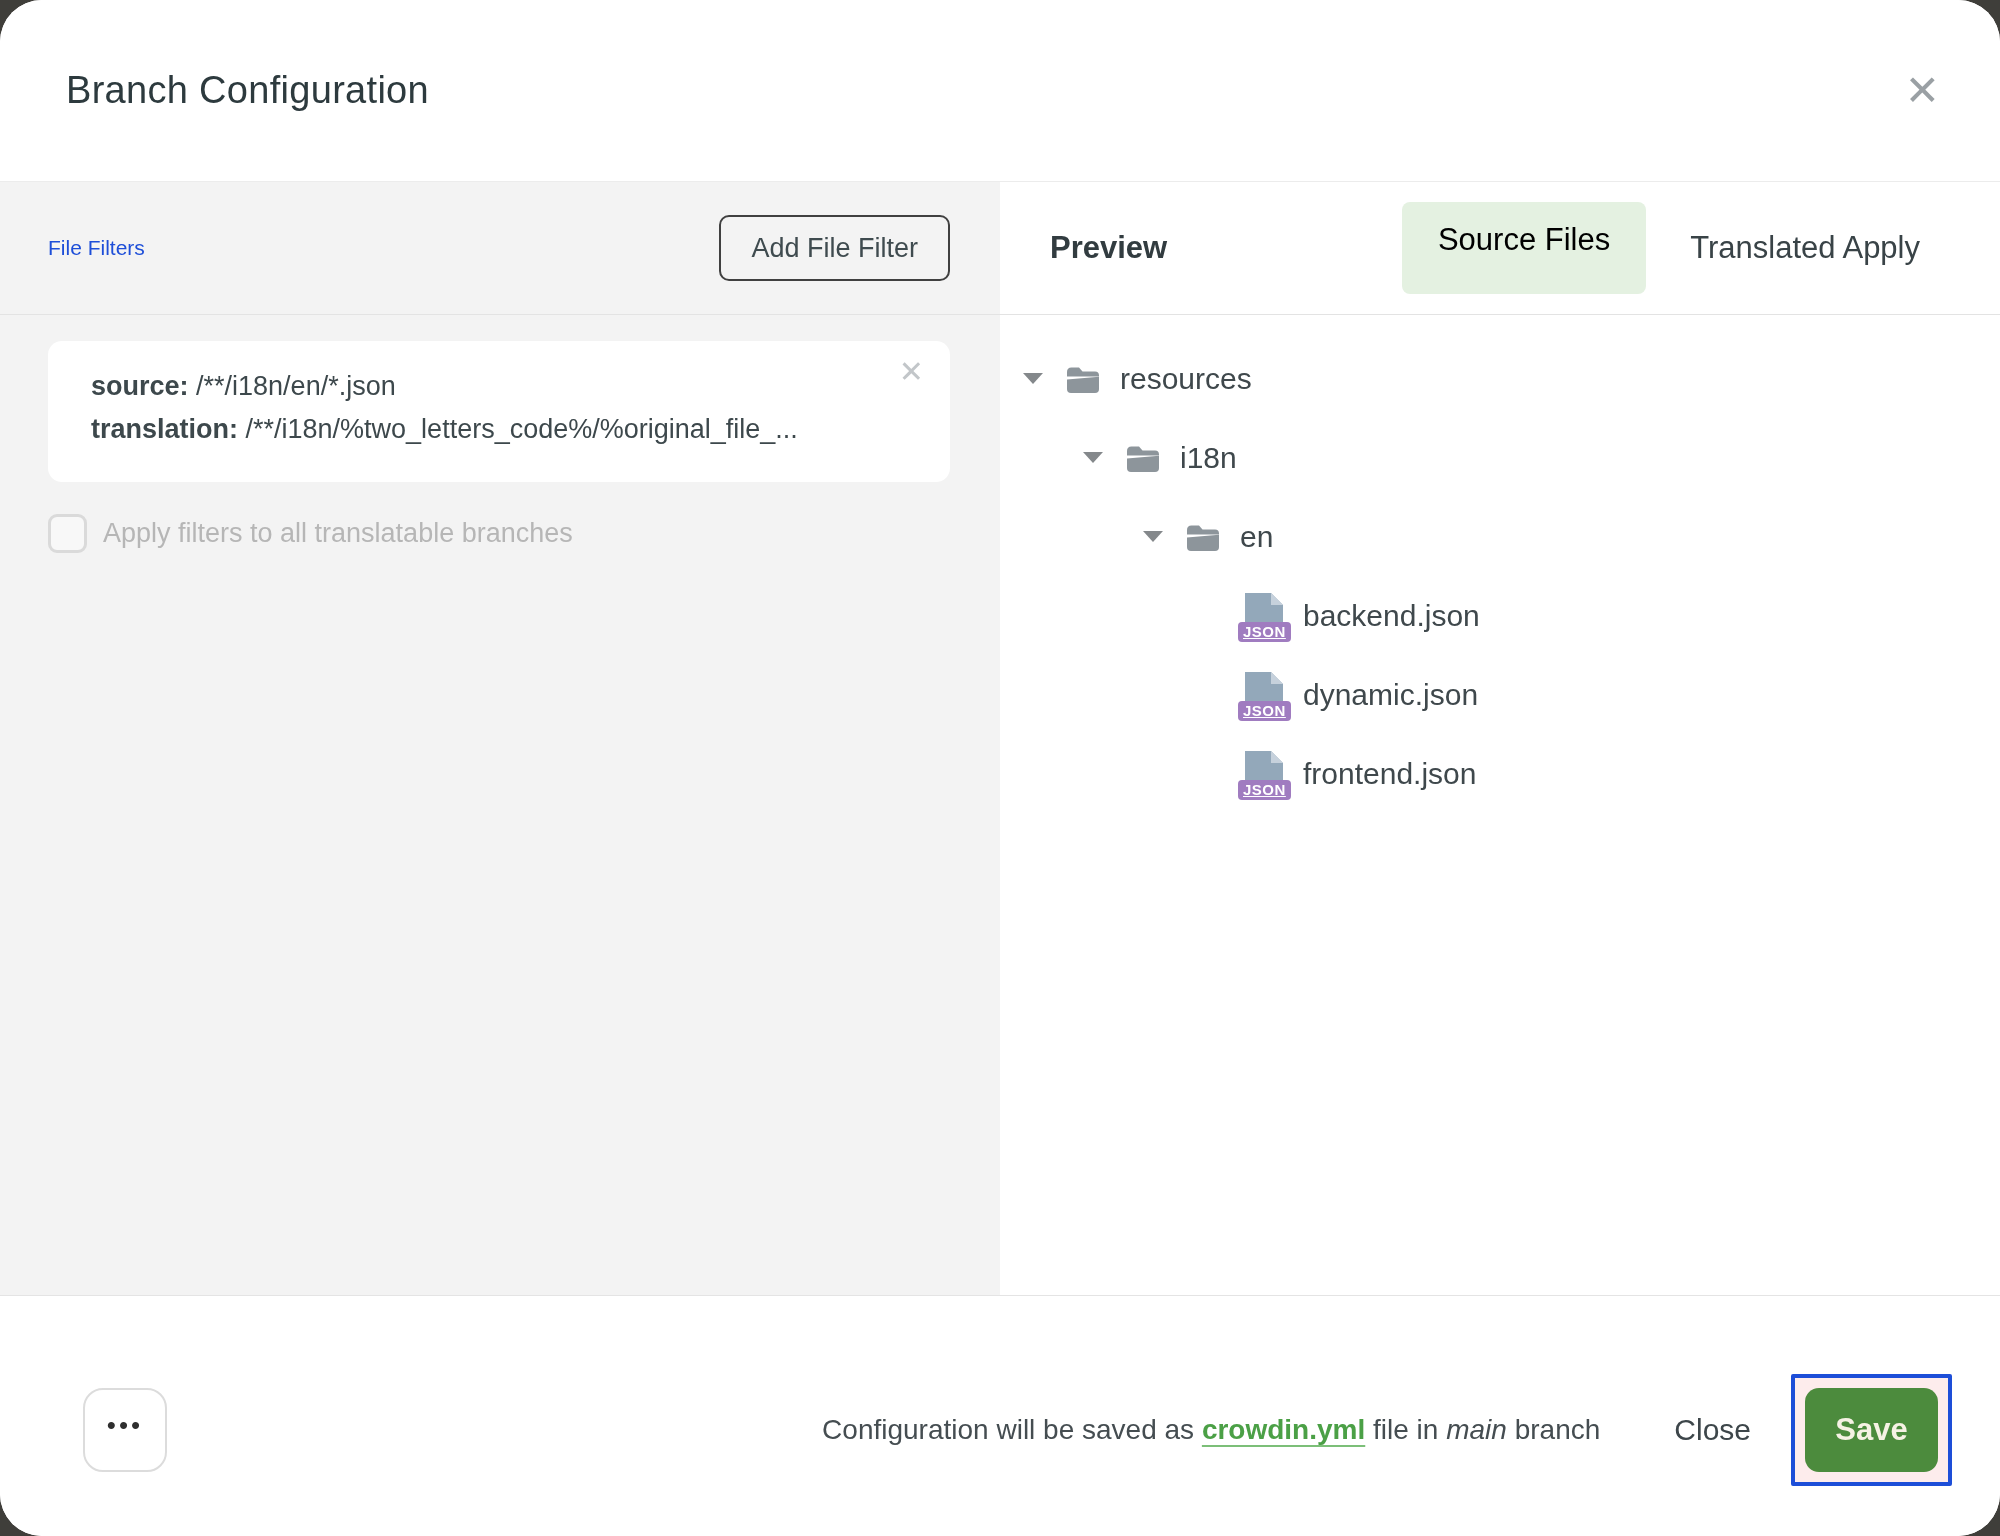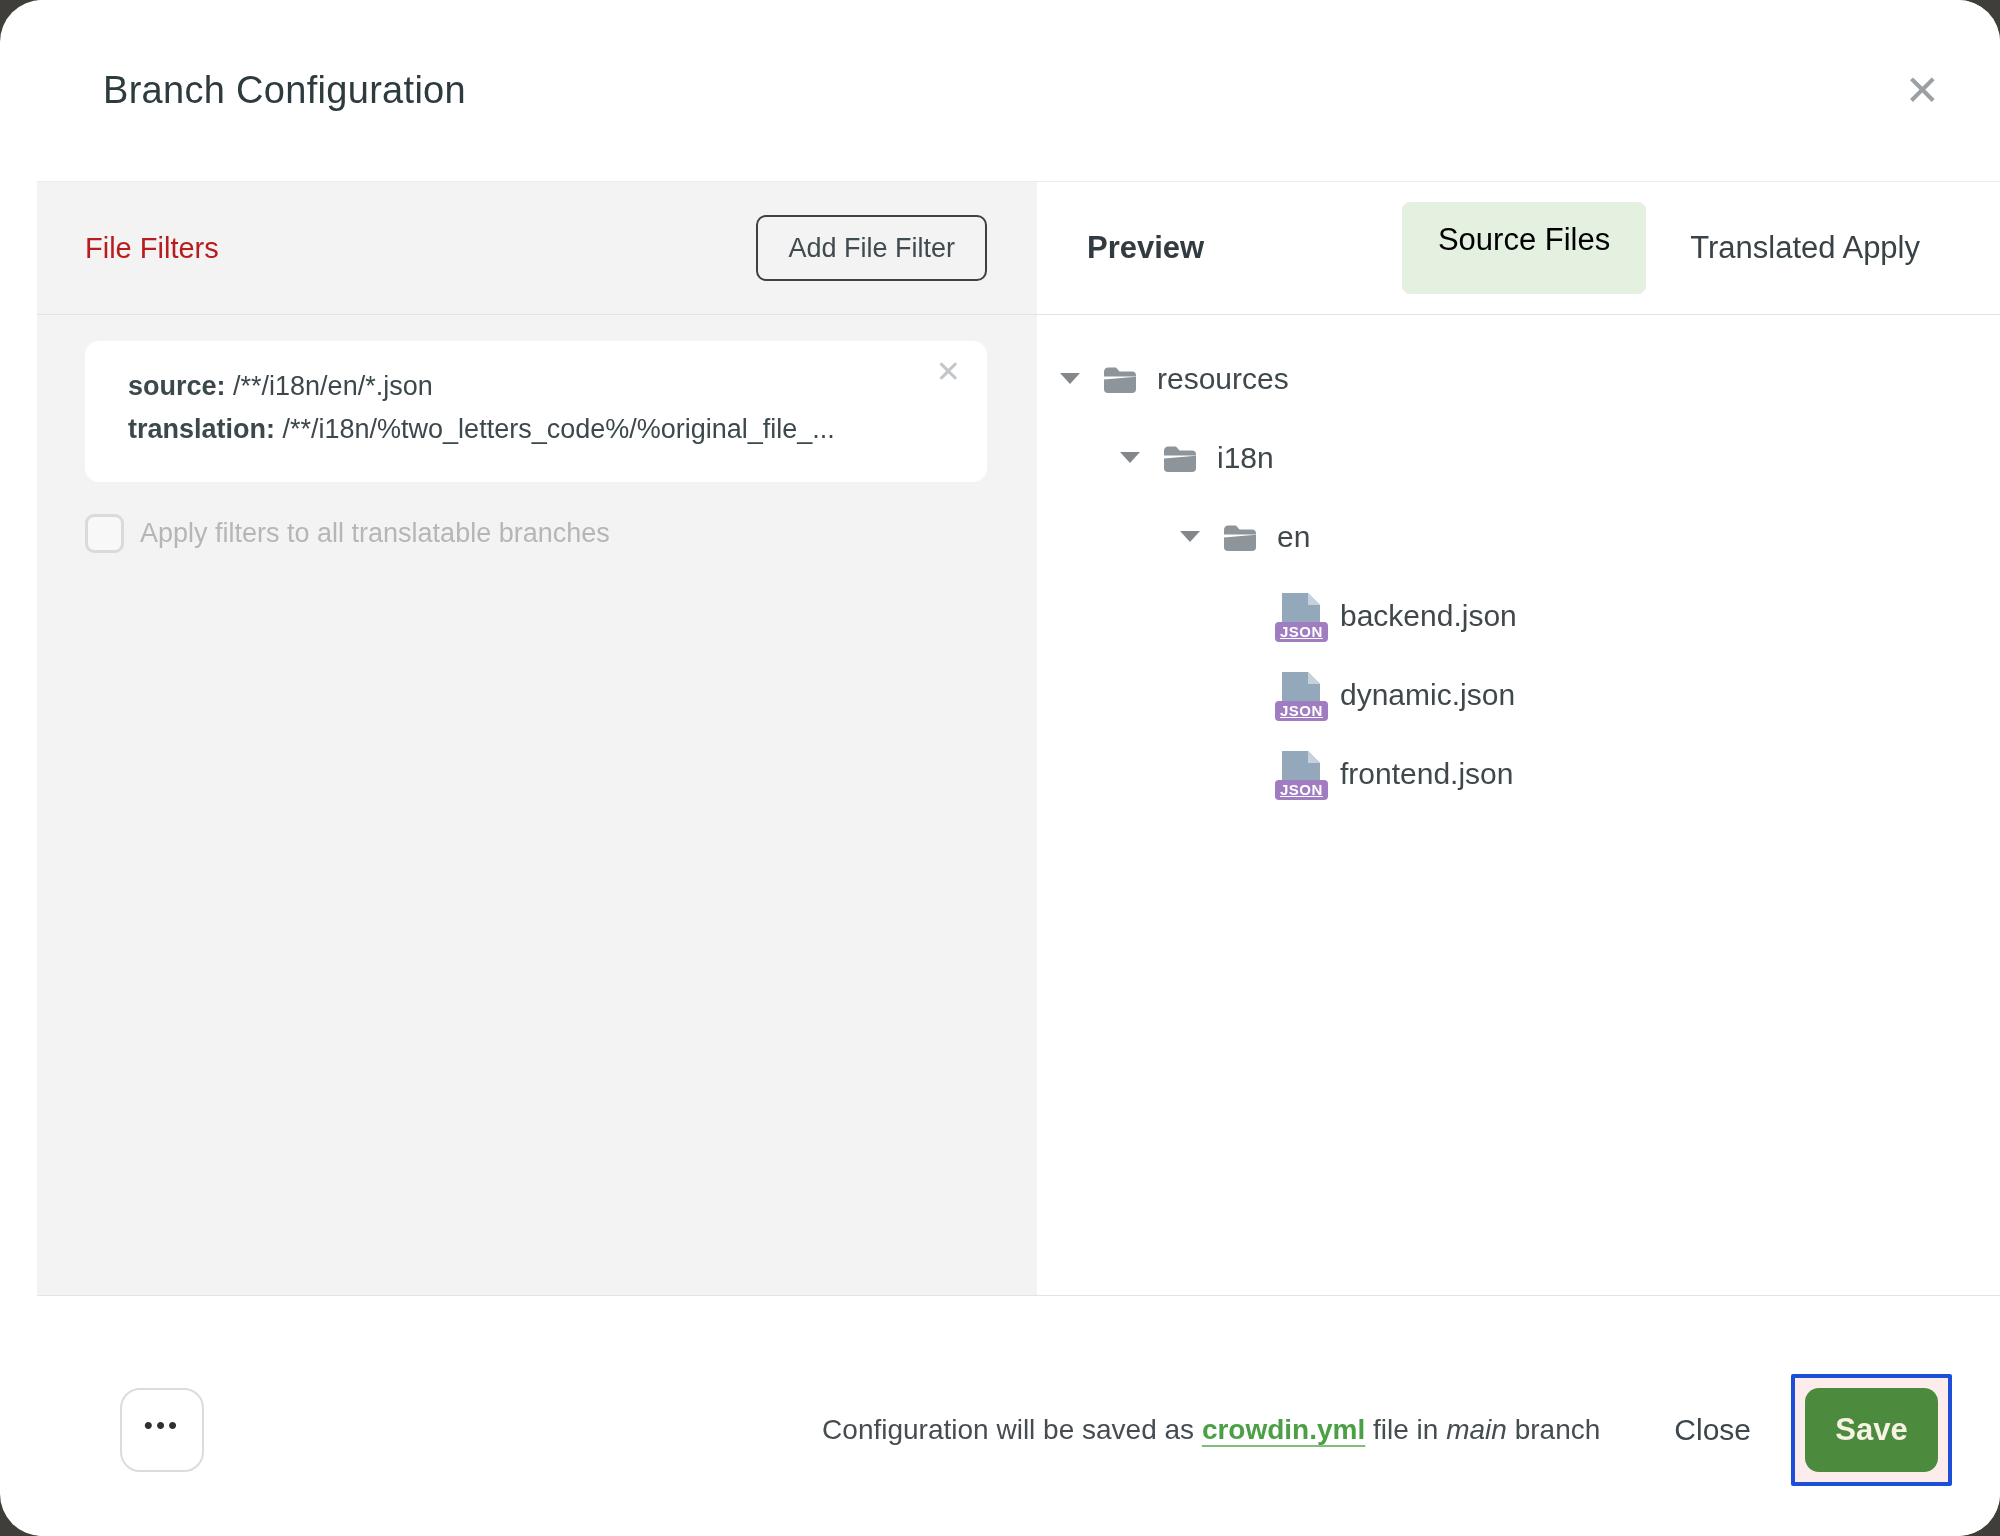--- a/index.html
+++ b/index.html
@@ -7,21 +7,21 @@
   body {
     background:#3f3e3a;
     font-family:"Liberation Sans", sans-serif;
     position:relative;
   }
   .modal {
     position:absolute; inset:0;
     background:#ffffff;
     border-radius:42px;
     overflow:hidden;
-    display:flex; flex-direction:column;padding-left:37px;
+    display:flex; flex-direction:column;
   }
 
   
   .modal-header {
     height:182px; flex:0 0 182px;
     display:flex; align-items:center;
     padding:0 60px 0 66px;
     border-bottom:1px solid #ececec;
     background:#fff;
   }
@@ -37,21 +37,21 @@
   .right-panel { width:1000px; background:#ffffff; display:flex; flex-direction:column; }
 
   .panel-subheader {
     height:133px; flex:0 0 133px;
     display:flex; align-items:center;
     border-bottom:1px solid #e3e3e3;
   }
   .left-panel .panel-subheader  { padding:0 50px 0 48px; justify-content:space-between; }
   .right-panel .panel-subheader { padding:0 80px 0 50px; }
 
-  .left-heading { font-size:29px; font-weight:500; color:#b91c1c; }
+  .left-heading { font-size:21px; font-weight:500; color:#1d4ed8; }
   .add-filter-btn {
     height:66px; padding:0 30px;
     border:2px solid #404040; border-radius:10px;
     background:transparent; cursor:pointer;
     font-family:inherit; font-size:27px; color:#3f4b4f;
   }
 
   
   .left-content { padding:26px 50px 0 48px; }
   .filter-card {

